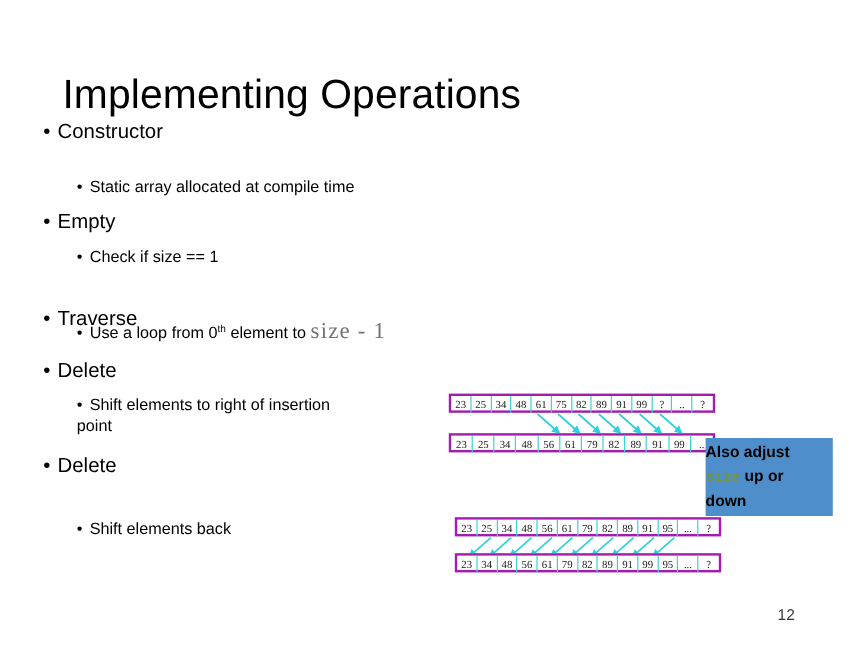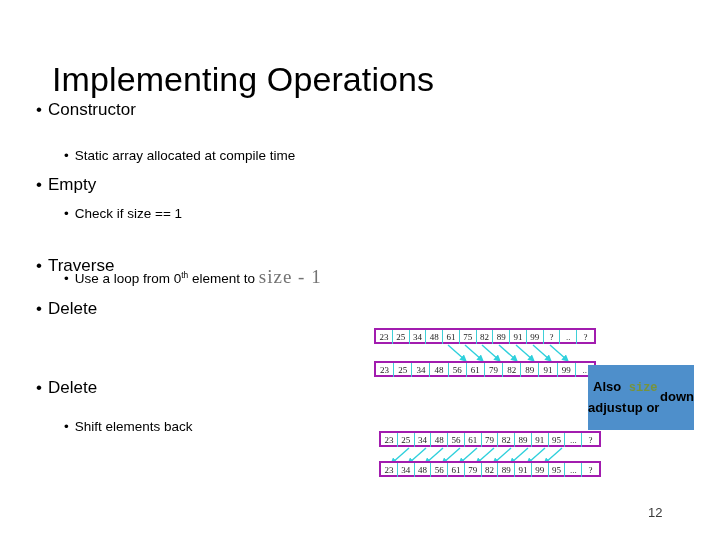--- a/index.html
+++ b/index.html
@@ -97,22 +97,22 @@
   
   #callout {
     position: absolute;
     left: 588px;
     top: 365px;
     width: 106px;
     height: 65px;
     background: #4E8FCB;
     box-sizing: border-box;
     display: flex;
-    flex-direction: row;
-    align-items: center;
+    flex-direction: column;
+    align-items: flex-start;
     justify-content: center;
     text-align: center;
     font-size: 13px;
     font-weight: bold;
     color: #000000;
     line-height: 1.55;
   }
   #callout .code-green-sm {
     font-family: "Liberation Mono", "DejaVu Sans Mono", monospace;
     color: #77933C;
@@ -153,25 +153,28 @@
   <div class="bullet-l1" style="left:36px; top:235px;margin-top:22px;">
     <span class="dot">•</span><span>Traverse</span>
   </div>
   <div class="bullet-l2" style="left:64px; top:265px;">
     <span class="dot">•</span><span>Use a loop from 0</span><span class="sup">th</span><span> element to </span><span class="code-green">size - 1</span>
   </div>
 
   <div class="bullet-l1" style="left:36px; top:300px;">
     <span class="dot">•</span><span>Delete</span>
   </div>
+  <div class="bullet-l2 wrap" style="left:64px; top:330px;">
+    <span class="dot">•</span><span>Shift elements to right of insertion point</span>
+  </div>
 
   <div class="bullet-l1" style="left:36px; top:379px;">
     <span class="dot">•</span><span>Delete</span>
   </div>
-  <div class="bullet-l2" style="left:64px; top:419px;">
+  <div class="bullet-l2" style="left:64px; top:433px;">
     <span class="dot">•</span><span>Shift elements back</span>
   </div>
 
   <div class="array-row" id="insert-before" style="left:374px; top:328px; width:222px; height:16px;">
       <div class="cell" style="width: 7.69231%;">23</div>
       <div class="cell" style="width: 7.69231%;">25</div>
       <div class="cell" style="width: 7.69231%;">34</div>
       <div class="cell" style="width: 7.69231%;">48</div>
       <div class="cell" style="width: 7.69231%;">61</div>
       <div class="cell" style="width: 7.69231%;">75</div>

